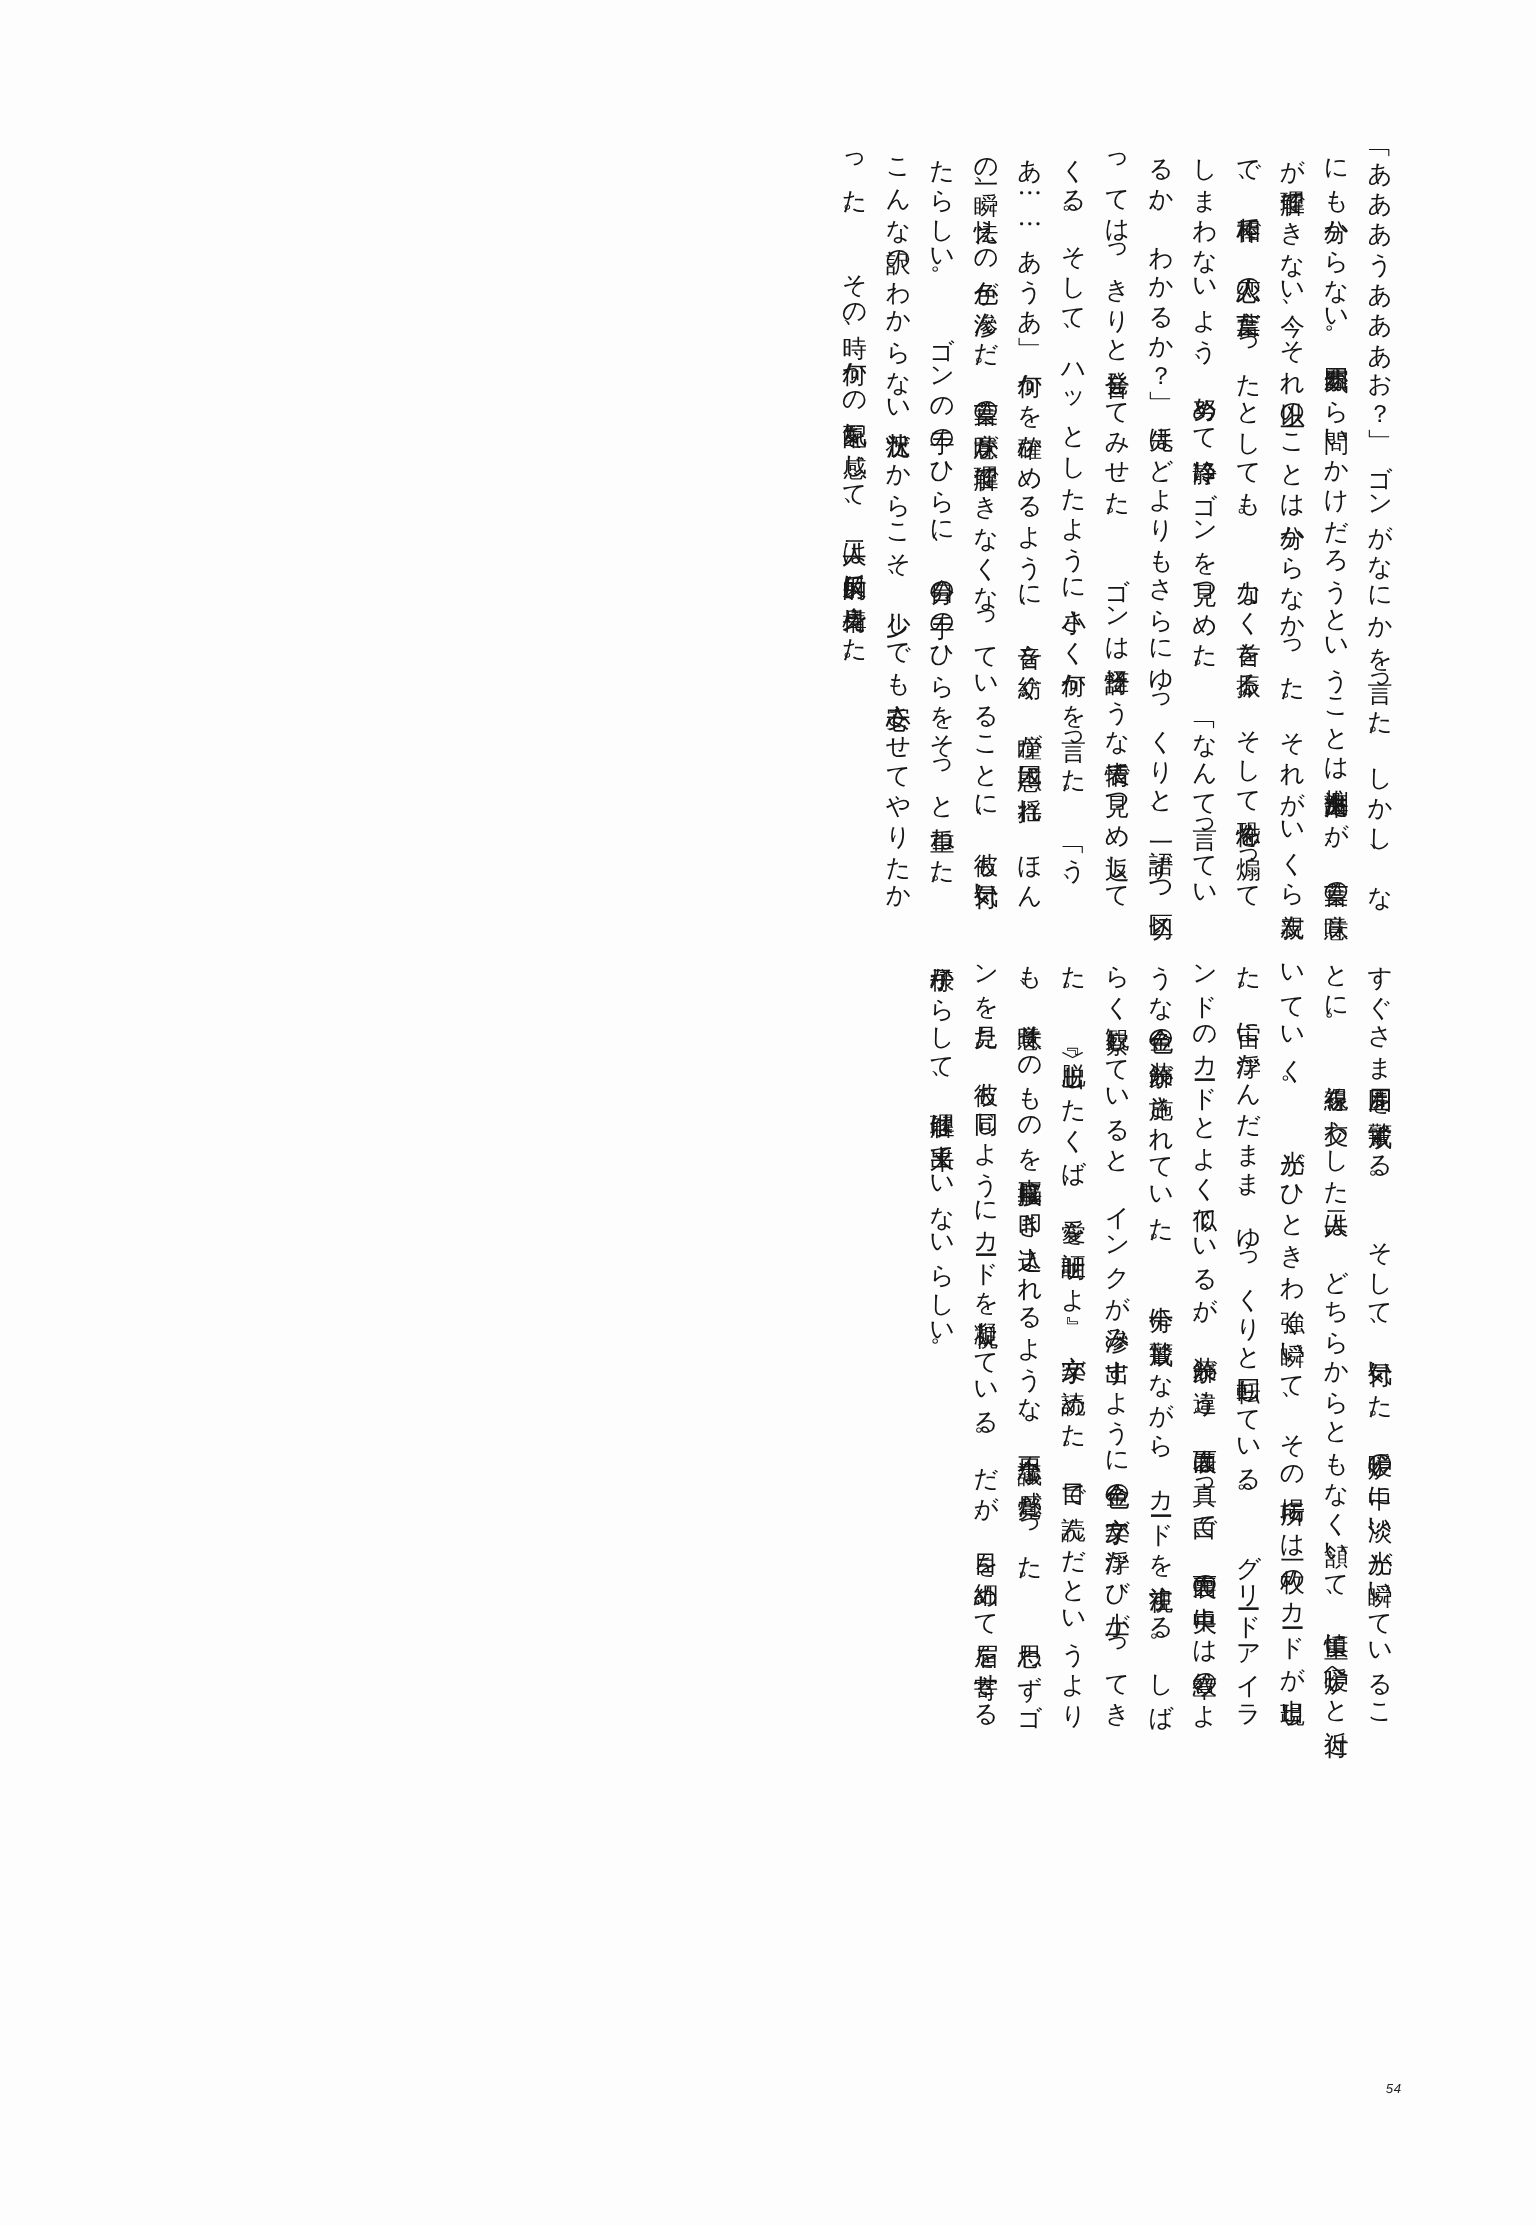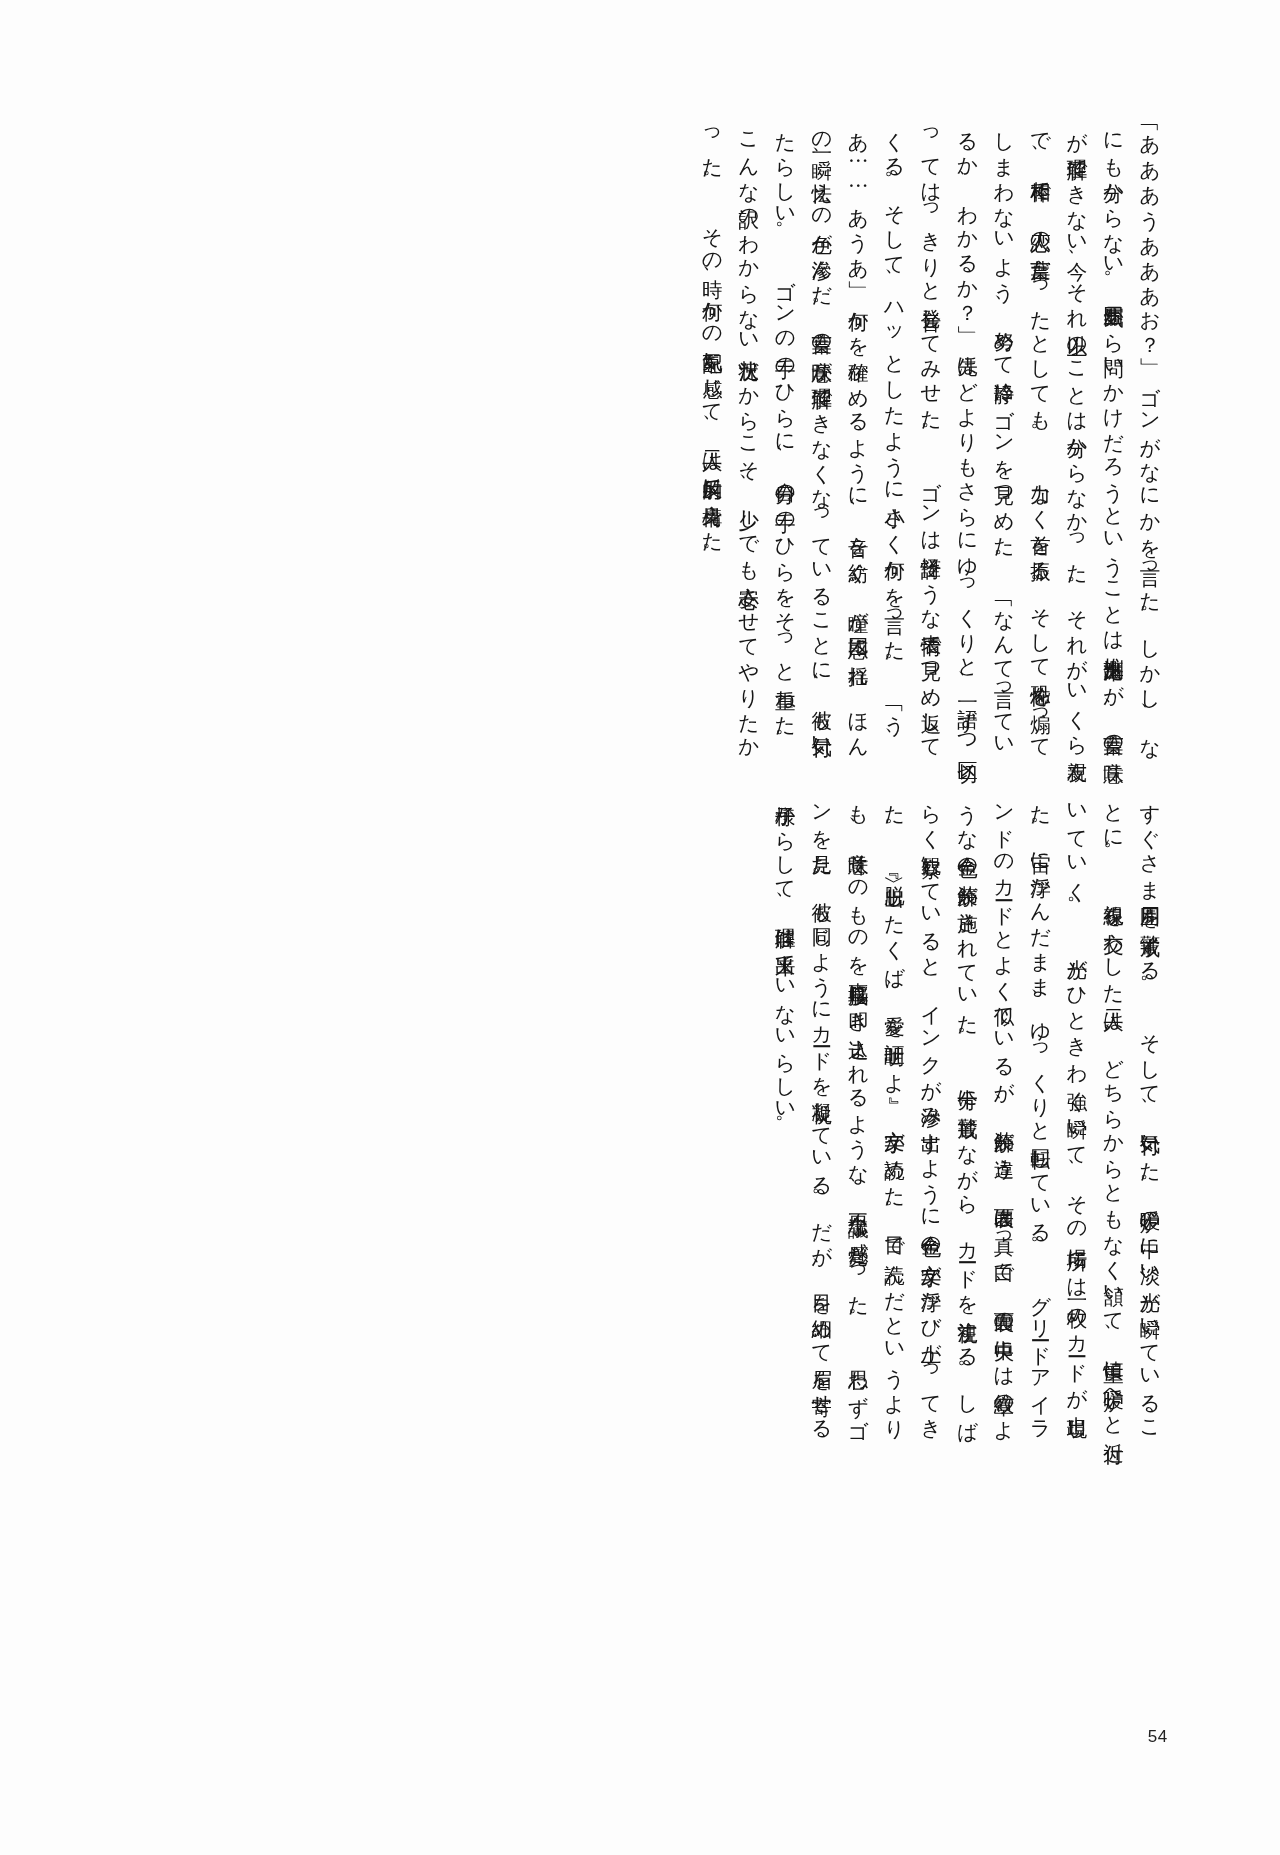--- a/index.html
+++ b/index.html
@@ -51,23 +51,24 @@
     top: 790px;
     height: 640px;
     width: 800px;
   }
 
   .page-number {
     position: absolute;
     right: 112px;
     bottom: 108px;
     font-family: "Liberation Sans", sans-serif;
-    font-size: 17px;
+    font-size: 11px;
     color: #222;
     letter-spacing: 0.04em;
+    font-style: italic;
   }
 </style>
 </head>
 <body>
 
 <div class="page">
 
   <div class="block" id="block-upper">「あああうあああお？」
 ゴンがなにかを言った。しかし、なにも分からない。雰囲気から問いかけだろうということは推測出来たが、言葉の意味が理解できない今、それ以上のことは分からなかった。それがいくら親友で、相棒で、恋人の言葉だったとしても。
 力なく首を振る。そして恐怖を煽ってしまわないよう、努めて冷静にゴンを見つめた。

